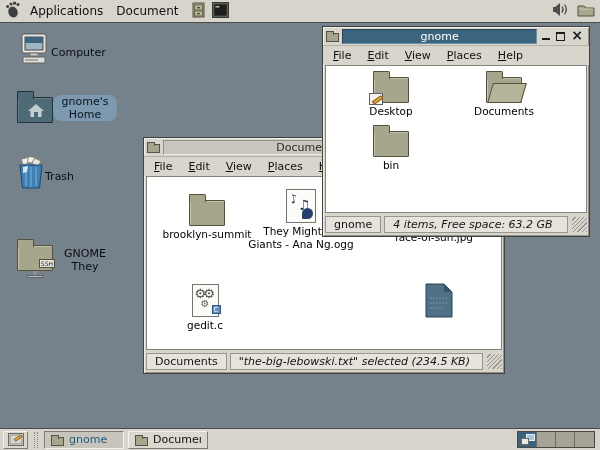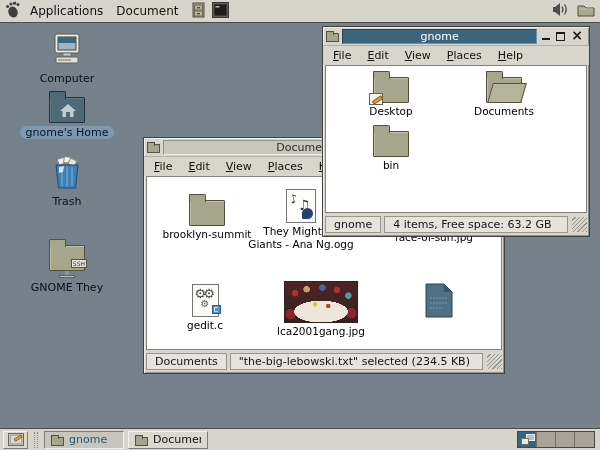--- a/index.html
+++ b/index.html
@@ -7,21 +7,21 @@
   #screen { position:relative; width:600px; height:450px; background:#75828c; overflow:hidden; font-size:11px; }
 
   
   .panel { position:absolute; left:0; right:0; background:#d7d4cb; display:flex; align-items:center; z-index:30; }
   #top-panel { top:0; height:23px; border-bottom:1px solid #4e4c47; padding:0 5px; gap:7px; }
   #bottom-panel { bottom:0; height:22px; border-top:1px solid #4e4c47; padding:0 3px; gap:4px; }
   .menu-label { font-size:12px; color:#111; padding:2px 3px; cursor:default; }
   .spacer { flex:1; }
 
   
-  .dicon { position:absolute; left:17px; width:100px; display:flex; flex-direction:column; align-items:center; z-index:1; }
+  .dicon { position:absolute; left:17px; width:100px; display:flex; flex-direction:row; align-items:center; z-index:1; }
   .dlbl { margin-top:3px; color:#0b0e10; font-size:11px; text-align:center; }
   .dlbl.sel { background:rgba(125,155,180,.9); border-radius:8px; padding:0 6px; color:#06141d; }
 
   
   .win { position:absolute; background:#d8d5cc; border:1px solid #43413d;
          box-shadow: inset 1px 1px 0 #efeee9, inset -1px -1px 0 #92908a;
          display:flex; flex-direction:column; }
   .titlebar { height:19px; display:flex; align-items:center; gap:3px; padding:1px 4px 1px 3px; border-bottom:1px solid #b3b0a7; }
   .titlebox { flex:1; height:15px; display:flex; align-items:center; justify-content:center; font-size:11px; border:1px solid; }
   .titlebox.active { background:#3b657e; color:#fff; border-color:#27455a #6d93a8 #6d93a8 #27455a; }
@@ -29,21 +29,21 @@
   .winbtns { display:flex; align-items:center; gap:6px; padding:0 2px; }
   .wb { display:block; cursor:default; }
   .wb-min { width:8px; height:8px; border-bottom:2px solid #1b1b1b; }
   .wb-max { width:9px; height:9px; border:1px solid #1b1b1b; border-top-width:2px; }
   .wb-close::before { content:"×"; font-size:14px; font-weight:bold; color:#1b1b1b; line-height:10px; }
   .menubar { display:flex; padding:1px 2px; background:#d8d5cc; }
   .menubar .mitem { padding:2px 8px; color:#101010; font-size:11px; cursor:default; }
   .content { flex:1; margin:0 2px; background:#fff; border:1px solid #84827b; position:relative; overflow:hidden; }
   .statusbar { height:23px; display:flex; align-items:center; padding:2px 2px 2px 2px; gap:3px; }
   .sseg { background:#e5e3dc; border:1px solid #98958d; height:17px; display:flex; align-items:center; padding:0 8px; font-size:11px; color:#131313; white-space:nowrap; }
-  .sseg.grow { flex:1; }
+  .sseg.grow { flex:1;font-style:italic; }
   .grip { width:15px; height:15px; margin-left:1px; background:repeating-linear-gradient(135deg, transparent 0 2px, #94928a 2px 3px); }
 
   
   .file { position:absolute; display:flex; flex-direction:column; align-items:center; text-align:center; }
   .flbl { margin-top:2px; font-size:10.5px; line-height:13px; color:#000; }
   .flbl.sel { background:#39688c; color:#fff; border-radius:2px; padding:0 4px; }
 
   
   .fold { position:relative; width:36px; height:26px; background:#a6a68c; border:1px solid #55503c; margin-top:7px; border-radius:1px;
           box-shadow: inset 1px 1px 0 #c3c3ab; }
@@ -242,24 +242,20 @@
 
       <div class="file" style="left:3px; top:107px; width:110px">
         <div class="page">
           <span class="gears">⚙⚙</span>
           <span class="gears2">⚙</span>
           <span class="badge-c">C</span>
         </div>
         <span class="flbl">gedit.c</span>
       </div>
 
-      <div class="file" style="left:118px; top:104px; width:112px">
-        <div class="photo"></div>
-        <span class="flbl">lca2001gang.jpg</span>
-      </div>
 
       <div class="file" style="left:236px; top:106px; width:112px">
         <span>
           <svg width="30" height="35" viewBox="0 0 30 35">
             <path d="M2 1 L20 1 L28 9 L28 34 L2 34 Z" fill="#4f7085" stroke="#2a4557"></path>
             <path d="M20 1 L20 9 L28 9 Z" fill="#33566b"></path>
             <path d="M6 15 H24 M6 20 H24 M6 25 H19" stroke="#7b97a8" stroke-width="1.2" fill="none" stroke-dasharray="2,1"></path>
           </svg>
         </span>
       </div>

